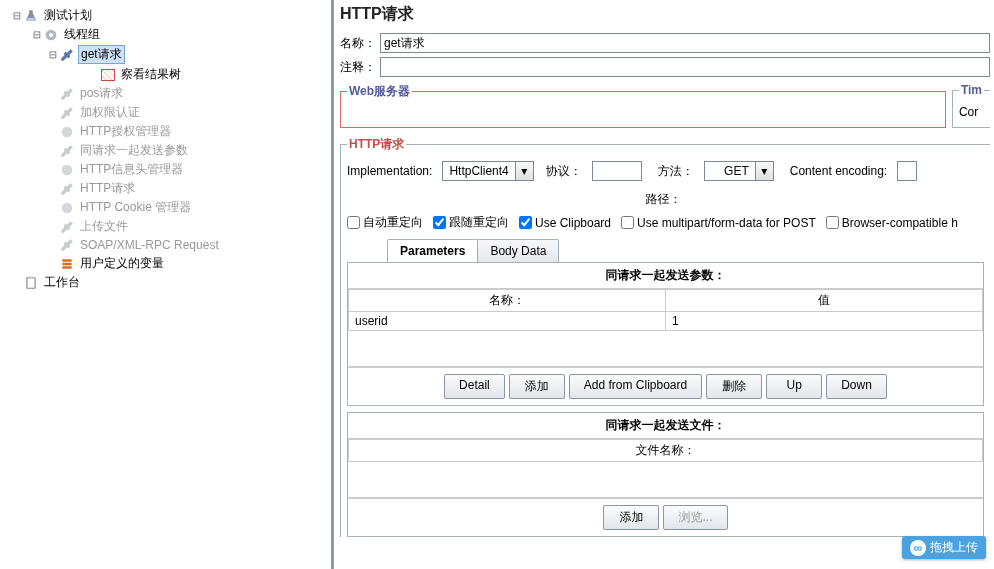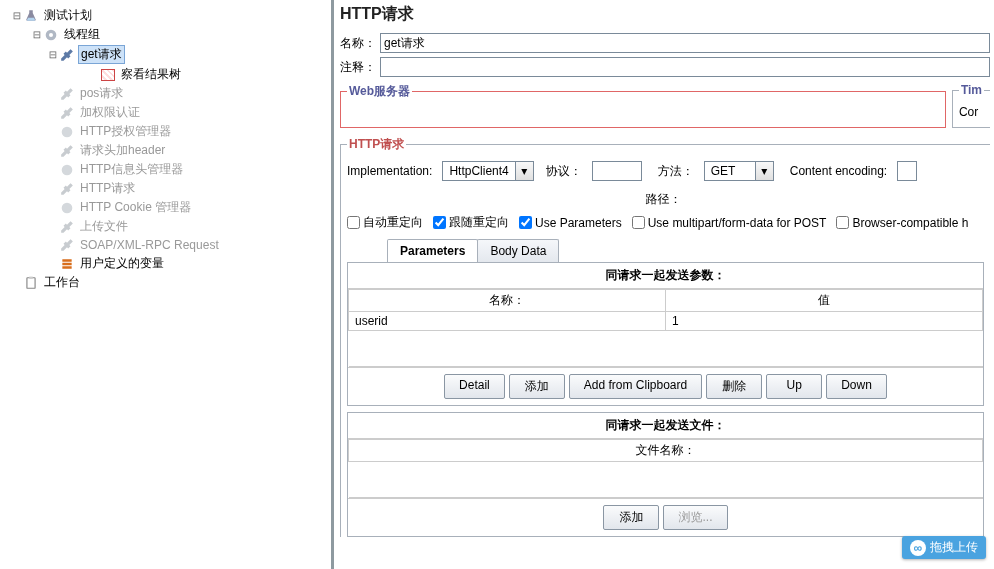--- a/index.html
+++ b/index.html
@@ -24,21 +24,21 @@
 .icon-clipboard svg { width: 14px; height: 14px; }
 .detail-panel { flex: 1; background: #fff; padding: 2px 4px 4px 6px; overflow: hidden; }
 .panel-title { font-size: 16px; font-weight: bold; color: #222; padding: 2px 0 6px; }
 .form-row { display: flex; align-items: center; padding: 2px 0; }
 .form-label { padding-right: 4px; }
 .form-row input[type=text] { border: 1px solid #7a8a99; height: 20px; padding: 1px 3px; font-size: 12px; background: #fff; }
 fieldset { border: 1px solid #a8b0ba; margin: 4px 0; padding: 6px; }
 fieldset.highlight { border: 1px solid #e06666; }
 legend { color: #555a9a; font-weight: bold; padding: 0 2px; }
 .select-box { display: inline-flex; align-items: center; border: 1px solid #7a8a99; height: 20px; }
-.select-box span { padding: 0 6px; }
+.select-box span { padding: 0 6px; text-align: right; }
 .select-arrow { width: 18px; height: 18px; border-left: 1px solid #7a8a99; display: flex; align-items: center; justify-content: center; background: linear-gradient(#f8f8f8,#e0e0e0); }
 .checkbox-row { display: flex; align-items: center; padding: 4px 0; gap: 10px; flex-wrap: nowrap; }
 .checkbox-row label { display: inline-flex; align-items: center; gap: 3px; white-space: nowrap; }
 .checkbox-row input[type=checkbox] { width: 13px; height: 13px; }
 .tab-bar { display: flex; margin-top: 4px; padding-left: 40px; }
 .tab { border: 1px solid #a8b0ba; border-bottom: none; padding: 4px 12px; background: linear-gradient(#f5f7fa,#e4e8ee); border-radius: 2px 2px 0 0; margin-right: -1px; cursor: pointer; }
 .tab.active { background: #fff; font-weight: bold; position: relative; z-index: 1; }
 .param-box { border: 1px solid #a8b0ba; }
 .param-header { text-align: center; font-weight: bold; padding: 4px; border-bottom: 1px solid #ccc; }
 .param-table { width: 100%; border-collapse: collapse; }
@@ -119,21 +119,21 @@
       </span>
     <span class="tree-label">HTTP授权管理器</span>
   </div>
   <div class="tree-node tree-indent-3 disabled">
     <span class="tree-toggle"></span>
     <span class="tree-icon icon-pipette">
         <svg viewBox="0 0 24 24">
           <path fill="#c8ccd0" d="M20 4l-2-2-6 6-2-2-4 4 2 2-6 6v4h4l6-6 2 2 4-4-2-2 6-6z"></path>
         </svg>
       </span>
-    <span class="tree-label">请求头加header</span>
+    <span class="tree-label">同请求一起发送参数</span>
   </div>
   <div class="tree-node tree-indent-3 disabled">
     <span class="tree-toggle"></span>
     <span class="tree-icon icon-gear-g">
         <svg viewBox="0 0 24 24">
           <circle cx="12" cy="12" r="8" fill="#d4d8dc"></circle>
         </svg>
       </span>
     <span class="tree-label">HTTP信息头管理器</span>
   </div>
@@ -243,21 +243,21 @@
       <label>
           <input type="checkbox" style="">
           <span>自动重定向</span>
         </label>
       <label>
           <input type="checkbox" checked="" style="">
           <span>跟随重定向</span>
         </label>
       <label>
           <input type="checkbox" checked="" style="">
-          <span>Use Parameters</span>
+          <span>Use Clipboard</span>
         </label>
       <label>
           <input type="checkbox" style="">
           <span>Use multipart/form-data for POST</span>
         </label>
       <label>
           <input type="checkbox" style="">
           <span>Browser-compatible h</span>
         </label>
     </div>

